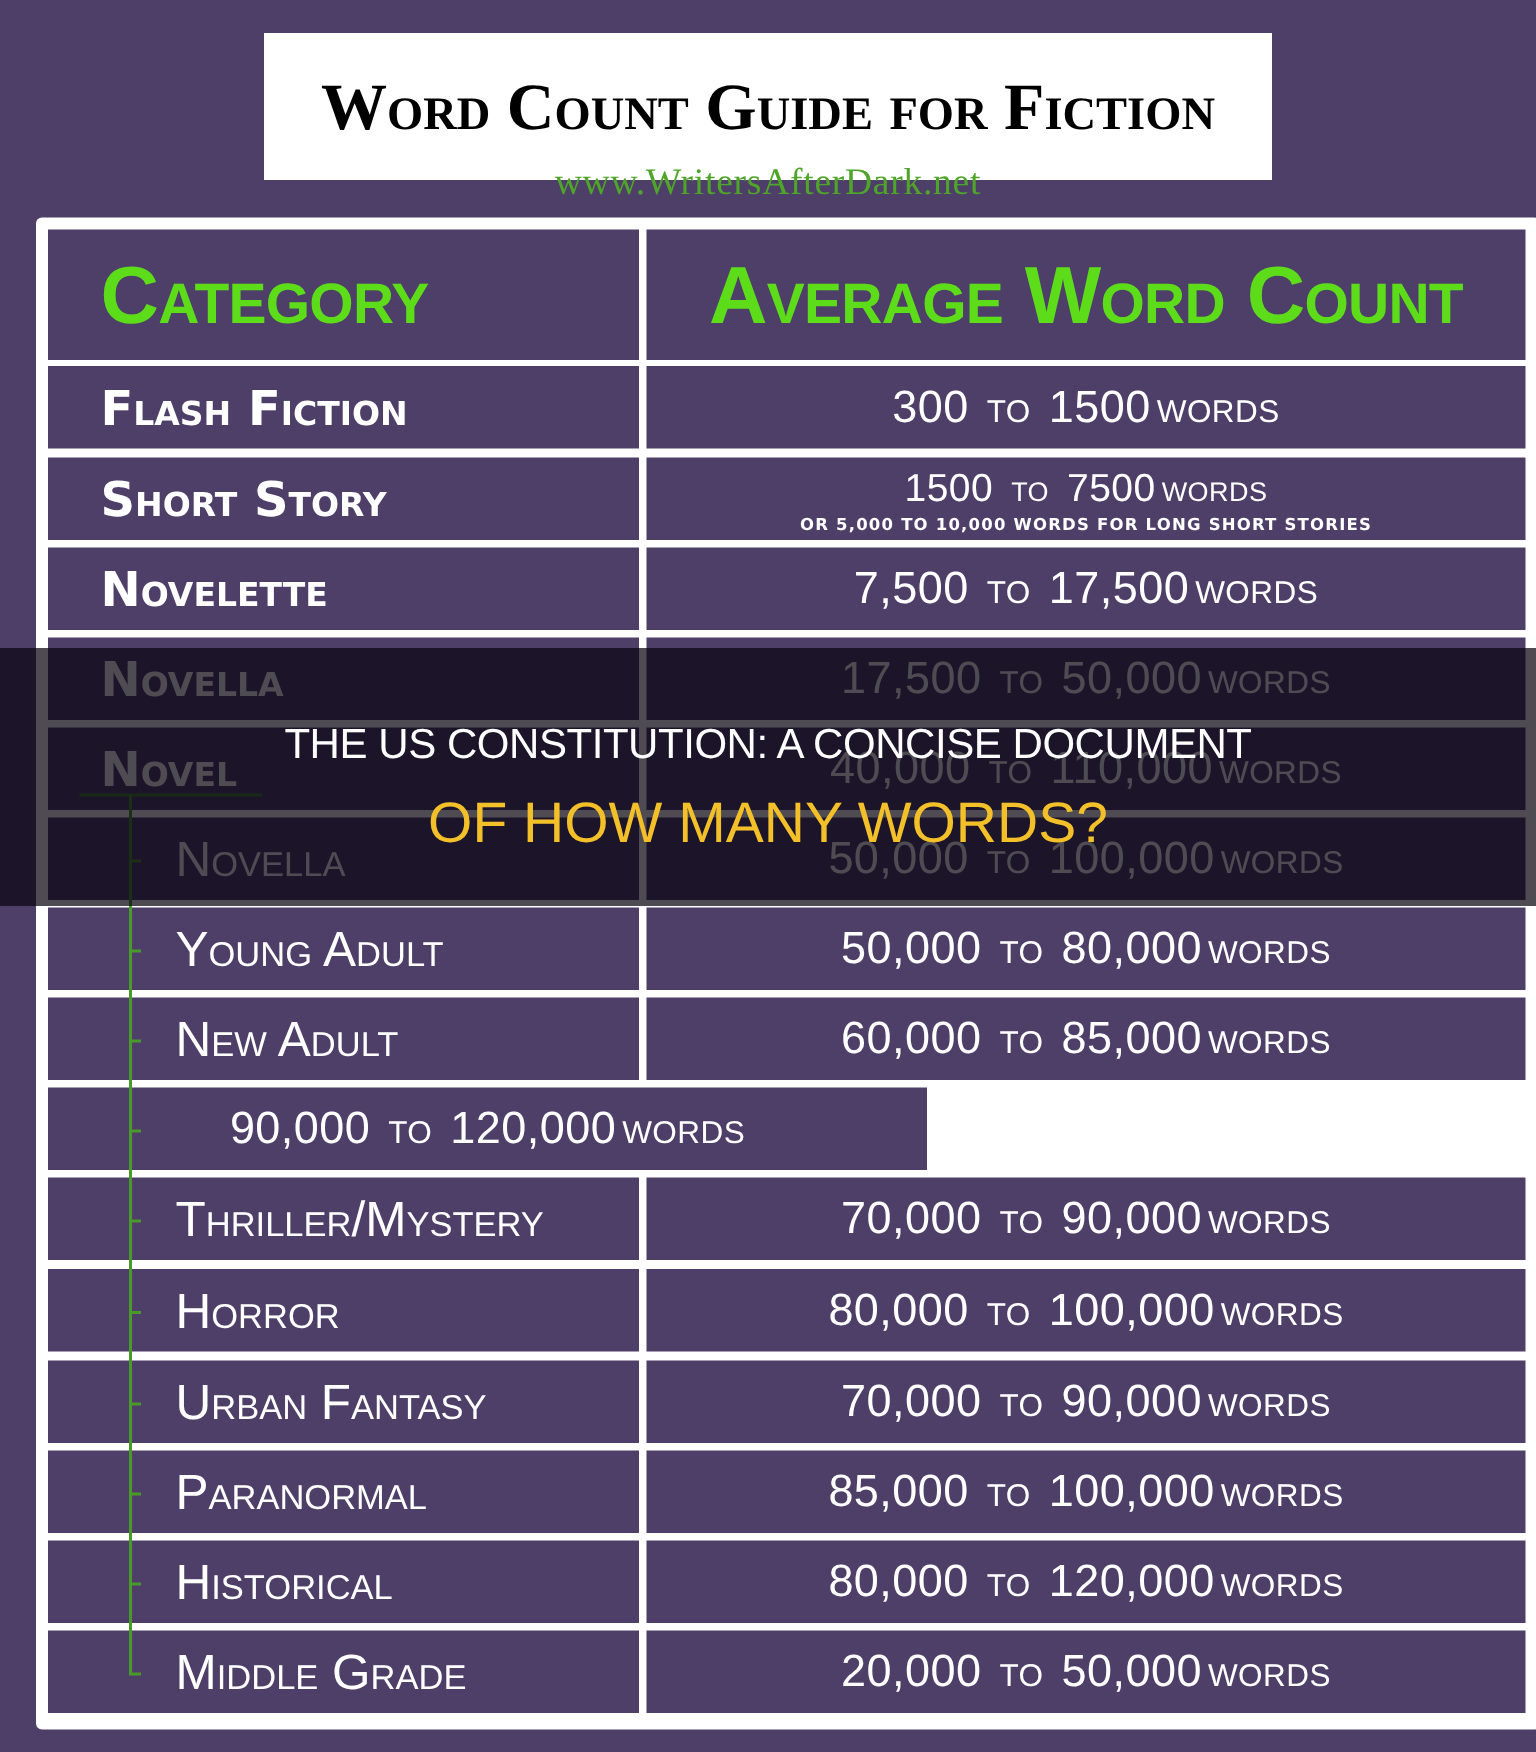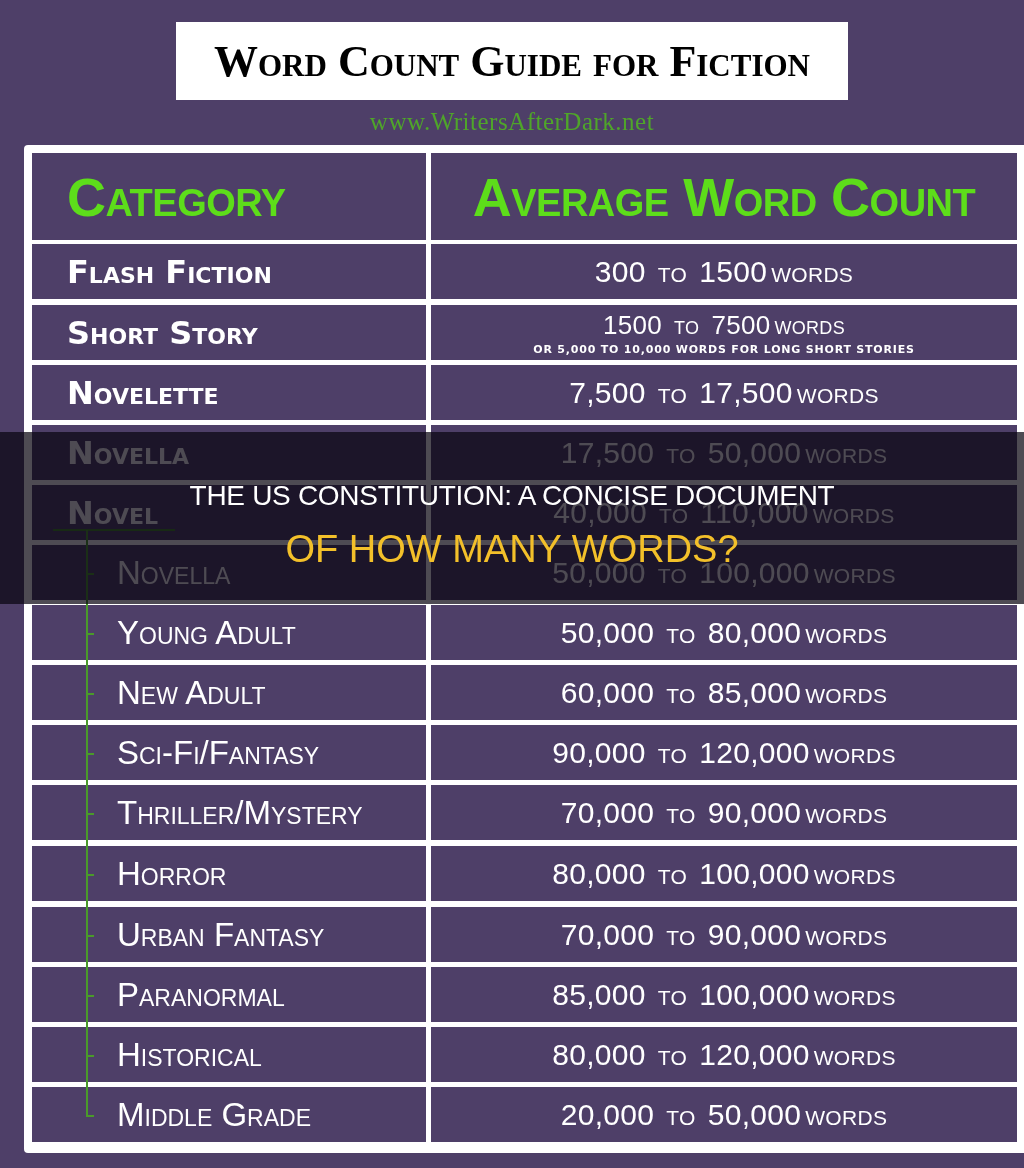--- a/index.html
+++ b/index.html
@@ -12,21 +12,21 @@
     background: #4e3f68;
     position: relative;
     overflow: hidden;
     font-family: "Liberation Sans", sans-serif;
   }
   .title-box {
     position: absolute;
     left: 176px;
     top: 22px;
     width: 672px;
-    height: 78px;
+    height: 98px;
     background: #ffffff;
     display: flex;
     align-items: center;
     justify-content: center;
   }
   .title-text {
     font-family: "Liberation Serif", serif;
     font-weight: bold;
     font-size: 44px;
     color: #000;
@@ -255,23 +255,20 @@
       </div>
       <div class="row" style="top: 520px; height: 55px;">
         <div class="cell cat">
           <span class="cat-sub">New Adult</span>
         </div>
         <div class="cell cnt">
           <span class="cnt-text"><span>60,000</span><span class="to">to</span><span>85,000</span><span style="margin-left: 4px;">words</span></span>
         </div>
       </div>
       <div class="row" style="top: 580px; height: 55px;">
-        <div class="cell cat">
-          <span class="cat-sub">Sci-Fi/Fantasy</span>
-        </div>
         <div class="cell cnt">
           <span class="cnt-text"><span>90,000</span><span class="to">to</span><span>120,000</span><span style="margin-left: 4px;">words</span></span>
         </div>
       </div>
       <div class="row" style="top: 640px; height: 55px;">
         <div class="cell cat">
           <span class="cat-sub">Thriller/Mystery</span>
         </div>
         <div class="cell cnt">
           <span class="cnt-text"><span>70,000</span><span class="to">to</span><span>90,000</span><span style="margin-left: 4px;">words</span></span>

